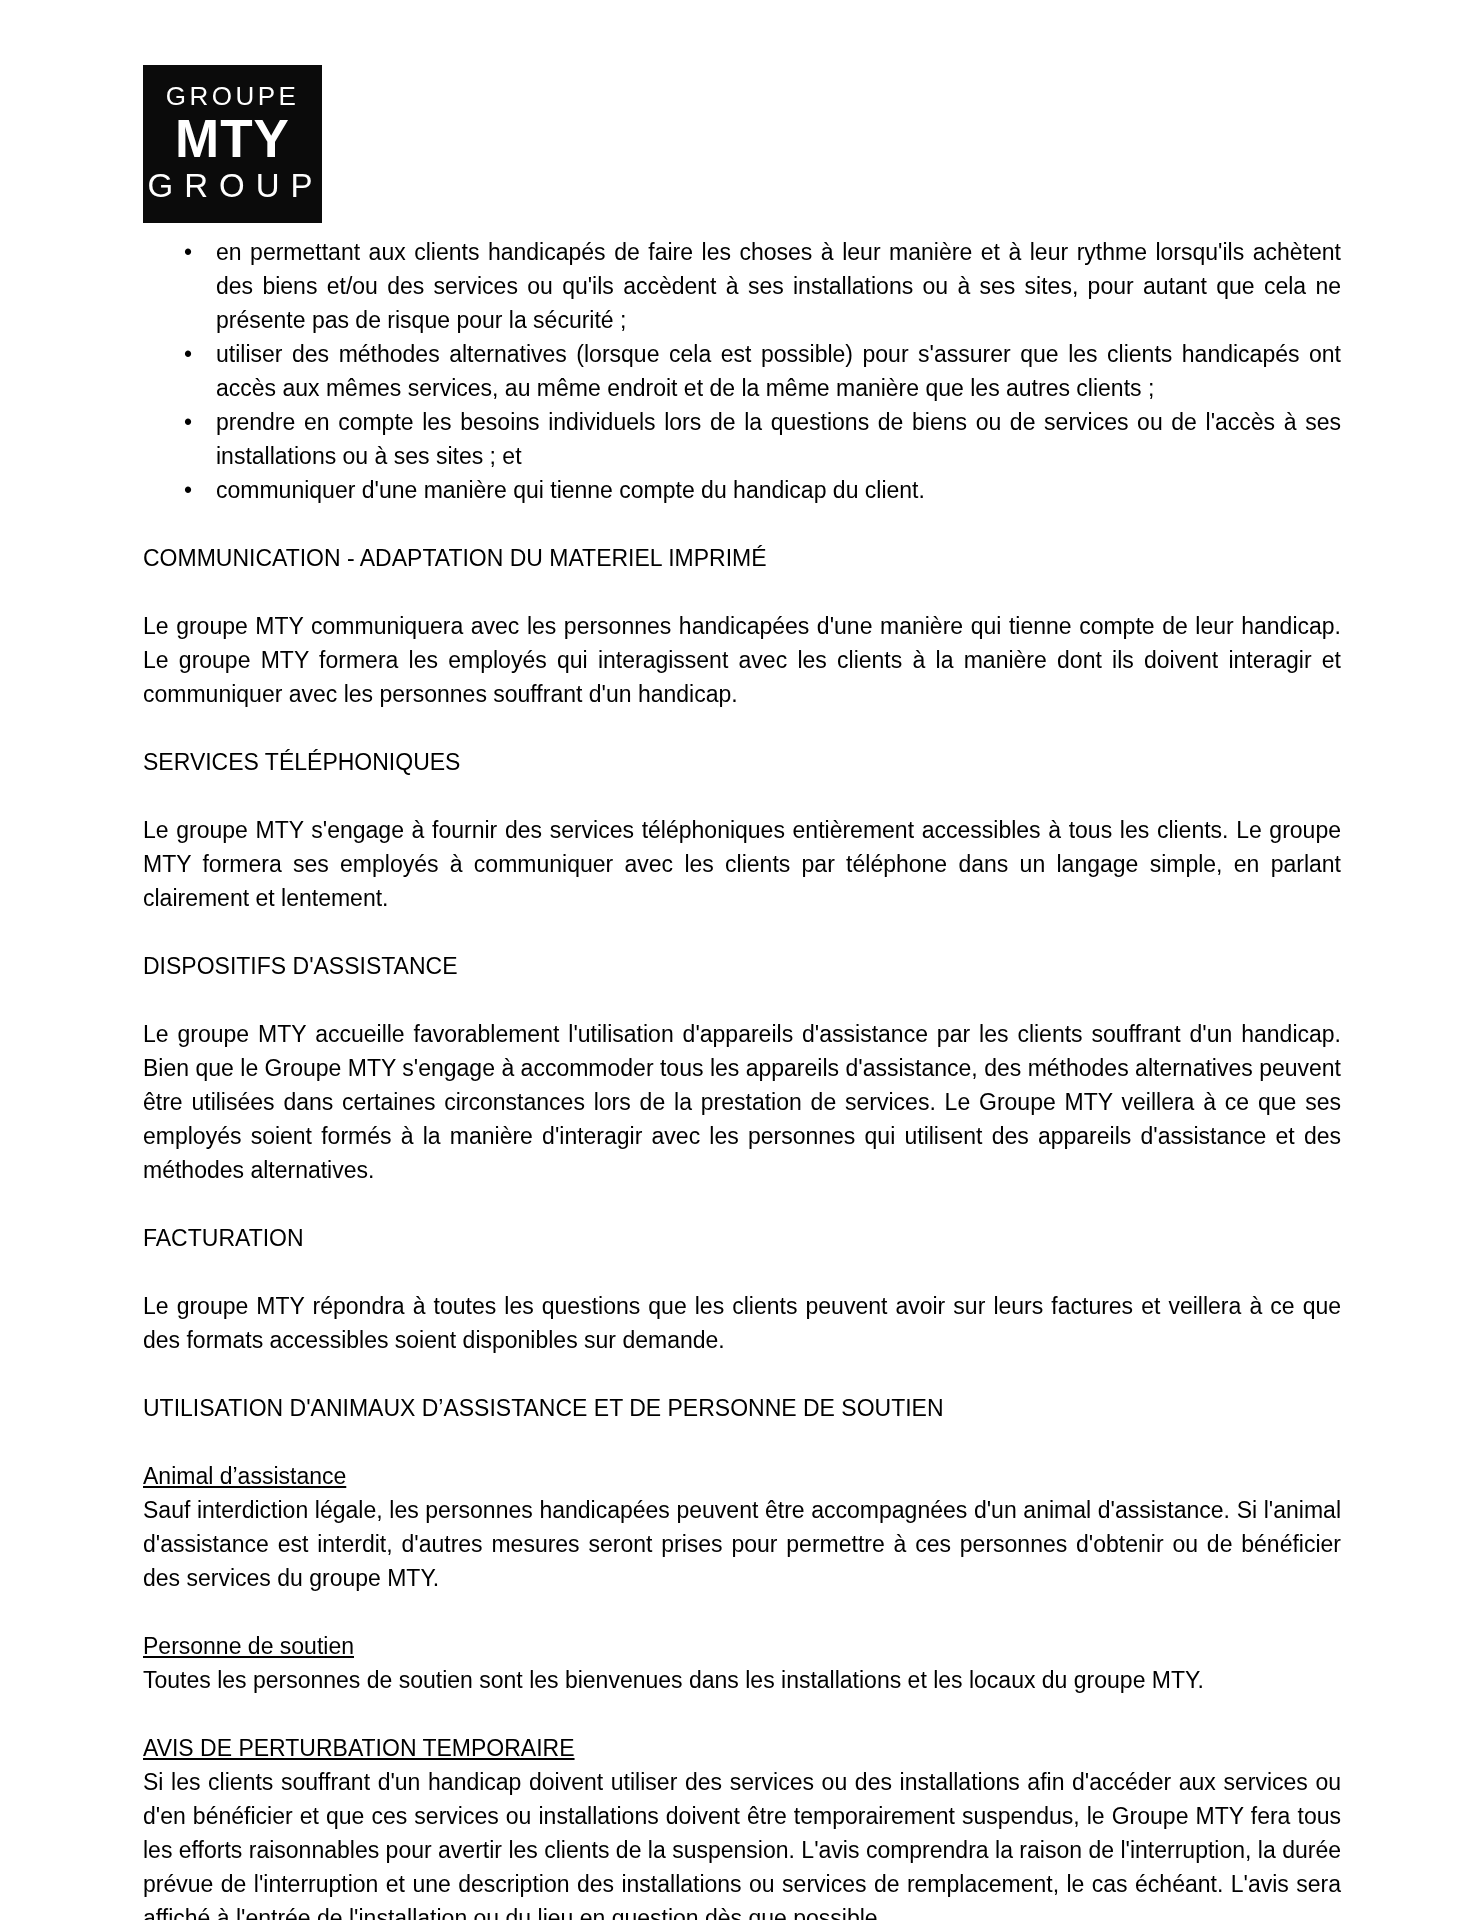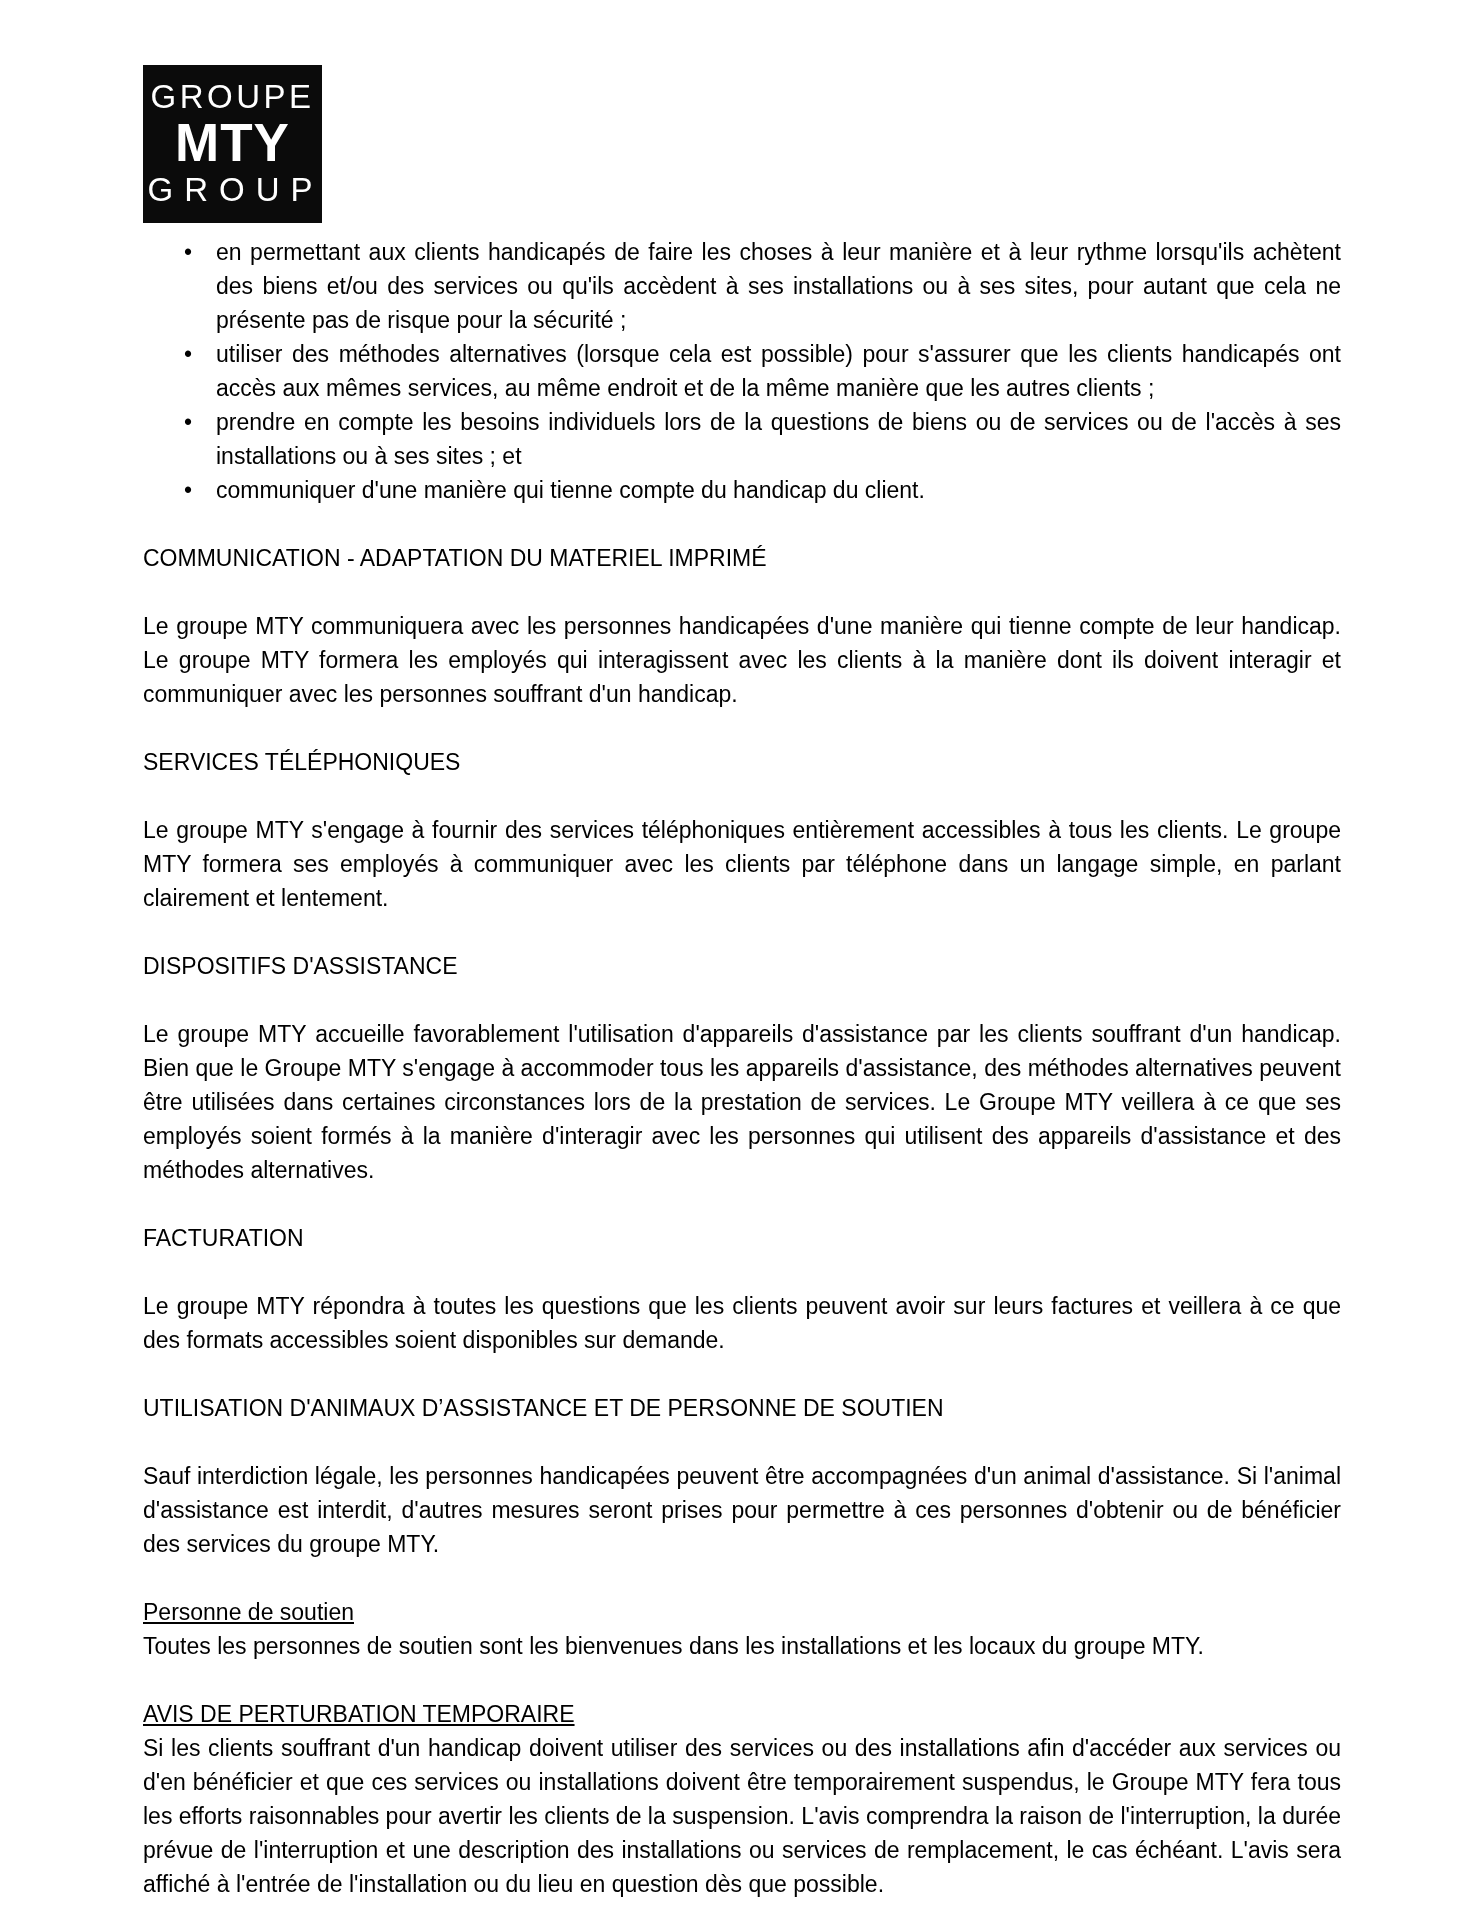--- a/index.html
+++ b/index.html
@@ -22,21 +22,21 @@
     height: 158px;
     background: #0b0b0b;
     color: #ffffff;
     display: flex;
     flex-direction: column;
     align-items: center;
     justify-content: center;
     margin-bottom: 12px;
   }
   .logo-line1 {
-    font-size: 33px;
+    font-size: 26px;
     letter-spacing: 3.5px;
     font-weight: 400;
     line-height: 1.15;
   }
   .logo-line2 {
     font-size: 53px;
     font-weight: 700;
     letter-spacing: 1px;
     line-height: 1.02;
   }
@@ -107,20 +107,21 @@
     <p class="para">Le groupe MTY s'engage à fournir des services téléphoniques entièrement accessibles à tous les clients. Le groupe MTY formera ses employés à communiquer avec les clients par téléphone dans un langage simple, en parlant clairement et lentement.</p>
 
     <div class="heading">DISPOSITIFS D'ASSISTANCE</div>
     <p class="para">Le groupe MTY accueille favorablement l'utilisation d'appareils d'assistance par les clients souffrant d'un handicap. Bien que le Groupe MTY s'engage à accommoder tous les appareils d'assistance, des méthodes alternatives peuvent être utilisées dans certaines circonstances lors de la prestation de services. Le Groupe MTY veillera à ce que ses employés soient formés à la manière d'interagir avec les personnes qui utilisent des appareils d'assistance et des méthodes alternatives.</p>
 
     <div class="heading">FACTURATION</div>
     <p class="para">Le groupe MTY répondra à toutes les questions que les clients peuvent avoir sur leurs factures et veillera à ce que des formats accessibles soient disponibles sur demande.</p>
 
     <div class="heading">UTILISATION D'ANIMAUX D’ASSISTANCE ET DE PERSONNE DE SOUTIEN</div>
 
+    <div class="heading underlined">Animal d’assistance</div>
     <p class="para">Sauf interdiction légale, les personnes handicapées peuvent être accompagnées d'un animal d'assistance. Si l'animal d'assistance est interdit, d'autres mesures seront prises pour permettre à ces personnes d'obtenir ou de bénéficier des services du groupe MTY.</p>
 
     <div class="heading underlined">Personne de soutien</div>
     <p class="para">Toutes les personnes de soutien sont les bienvenues dans les installations et les locaux du groupe MTY.</p>
 
     <div class="heading underlined">AVIS DE PERTURBATION TEMPORAIRE</div>
     <p class="para last">Si les clients souffrant d'un handicap doivent utiliser des services ou des installations afin d'accéder aux services ou d'en bénéficier et que ces services ou installations doivent être temporairement suspendus, le Groupe MTY fera tous les efforts raisonnables pour avertir les clients de la suspension. L'avis comprendra la raison de l'interruption, la durée prévue de l'interruption et une description des installations ou services de remplacement, le cas échéant. L'avis sera affiché à l'entrée de l'installation ou du lieu en question dès que possible.</p>
 
   </div>
 </div>

